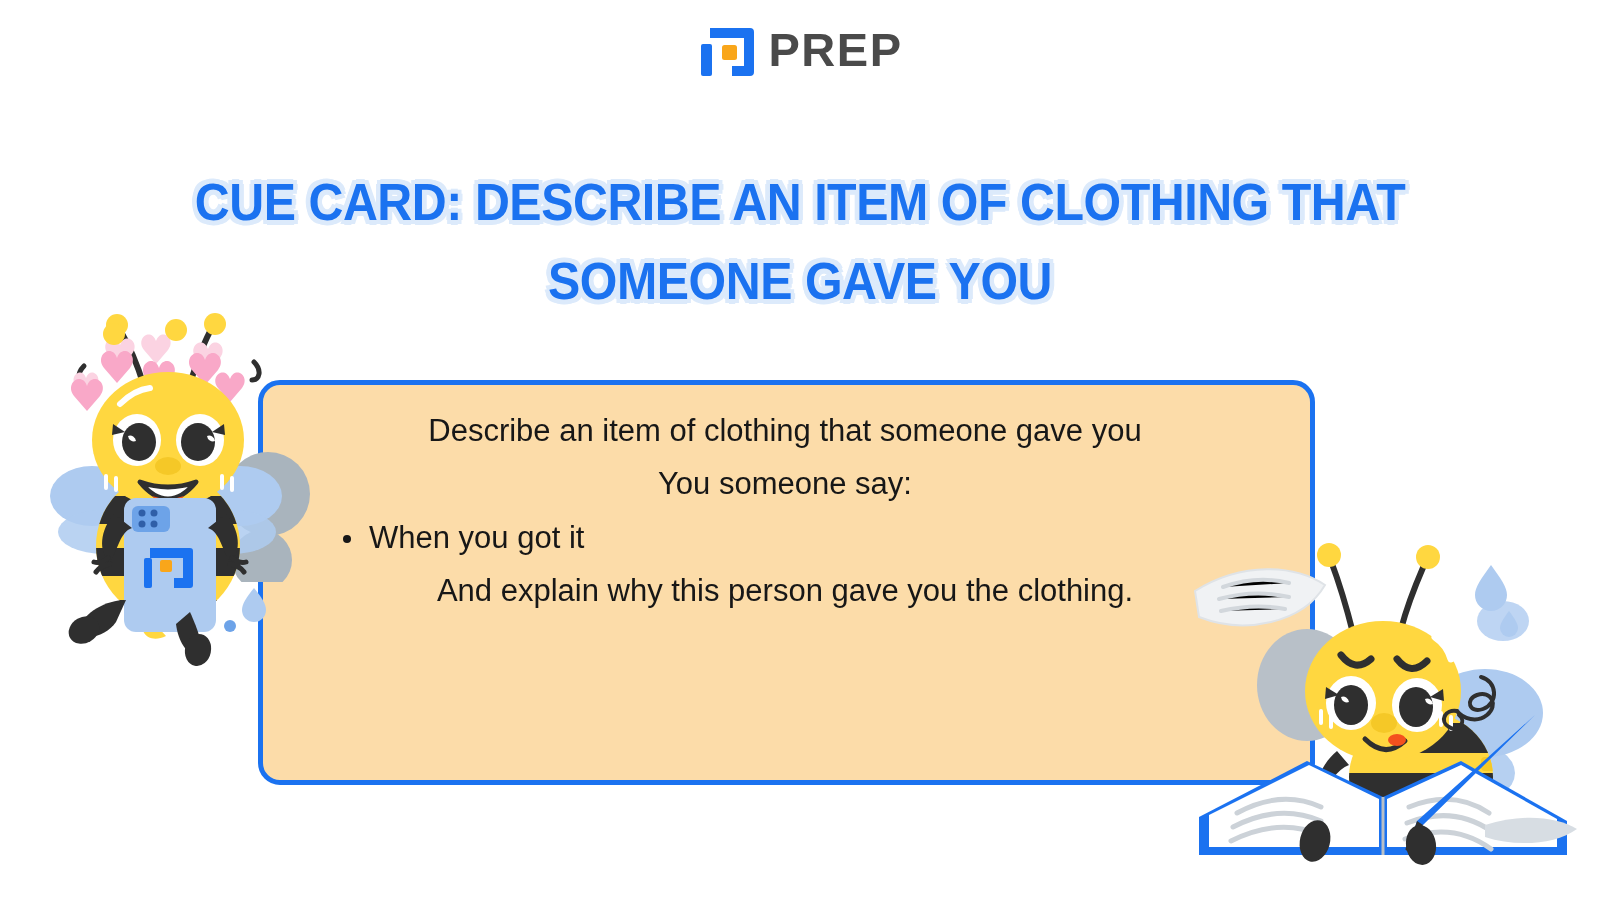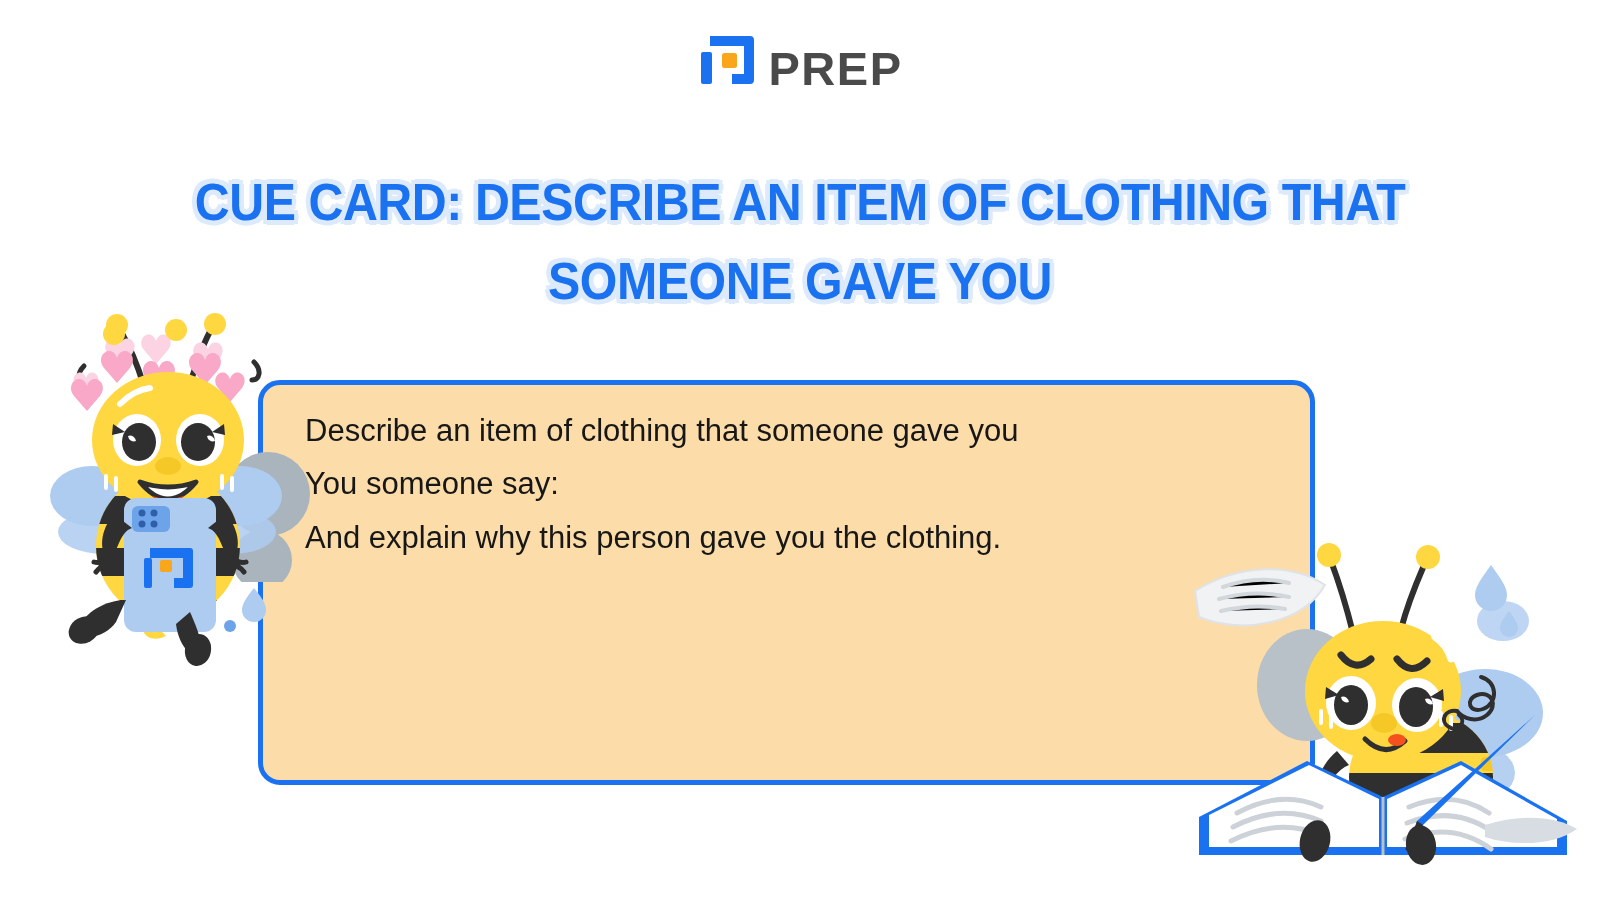--- a/index.html
+++ b/index.html
@@ -16,21 +16,21 @@
   }
 
   
   #brand-logo {
     position: absolute;
     top: 26px;
     left: 0;
     width: 1600px;
     height: 66px;
     display: flex;
-    align-items: flex-end;
+    align-items: flex-start;
     justify-content: center;
     gap: 13px;
   }
   #logo-mark {
     width: 58px;
     height: 58px;
     position: relative;
     flex: 0 0 auto;
   }
   #logo-wordmark {
@@ -85,21 +85,21 @@
   #cue-card-body {
     position: absolute;
     left: 42px;
     top: 19px;
     width: 960px;
     color: #171717;
     font-size: 31px;
     line-height: 1.72;
     font-family: "Liberation Sans", sans-serif;
   }
-  #cue-card-body .cue-line { white-space: nowrap; }
+  #cue-card-body .cue-line { white-space: nowrap; text-align: center; }
   #cue-bullets {
     margin: 0;
     padding: 0 0 0 64px;
     list-style: none;
   }
   #cue-bullets li {
     position: relative;
     white-space: nowrap;
   }
   #cue-bullets li::before {
@@ -147,20 +147,21 @@
   <div id="logo-wordmark">PREP</div>
 </div>
 
 <h1 id="page-title">CUE CARD: DESCRIBE AN ITEM OF CLOTHING THAT SOMEONE GAVE YOU</h1>
 
 <div id="cue-card">
   <div id="cue-card-body">
     <div class="cue-line">Describe an item of clothing that someone gave you</div>
     <div class="cue-line">You someone say:</div>
     <ul id="cue-bullets">
+      <li>When you got it</li>
     </ul>
     <div class="cue-line">And explain why this person gave you the clothing.</div>
   </div>
 </div>
 
 <svg id="mascot-left-shadow" viewBox="0 0 100 130">
   <circle cx="40" cy="42" r="42" fill="#a9b4bd"></circle>
   <circle cx="34" cy="108" r="30" fill="#a9b4bd"></circle>
 </svg>
 

